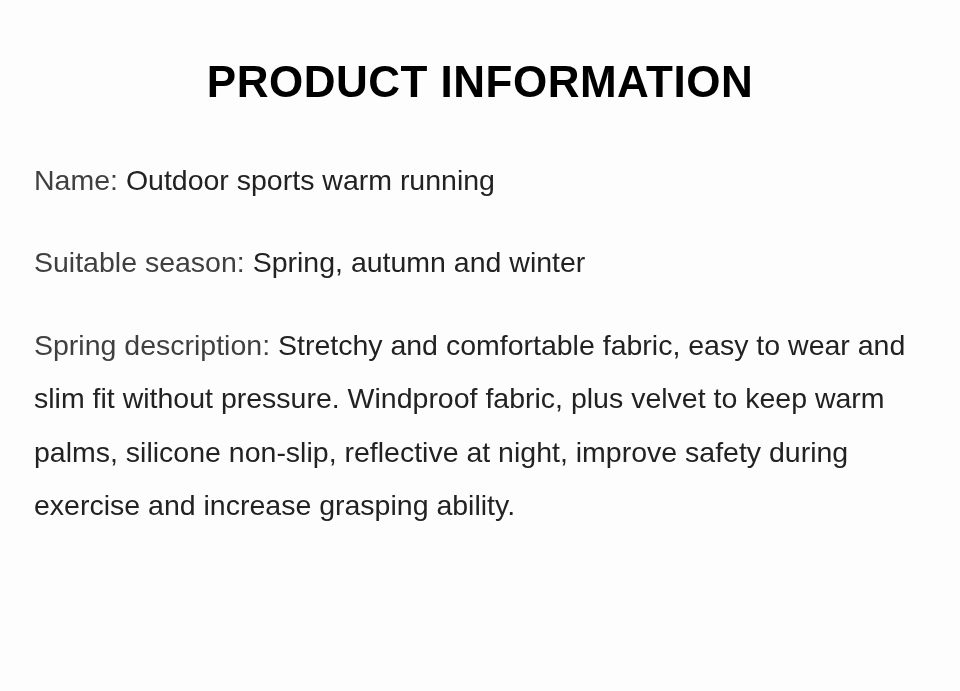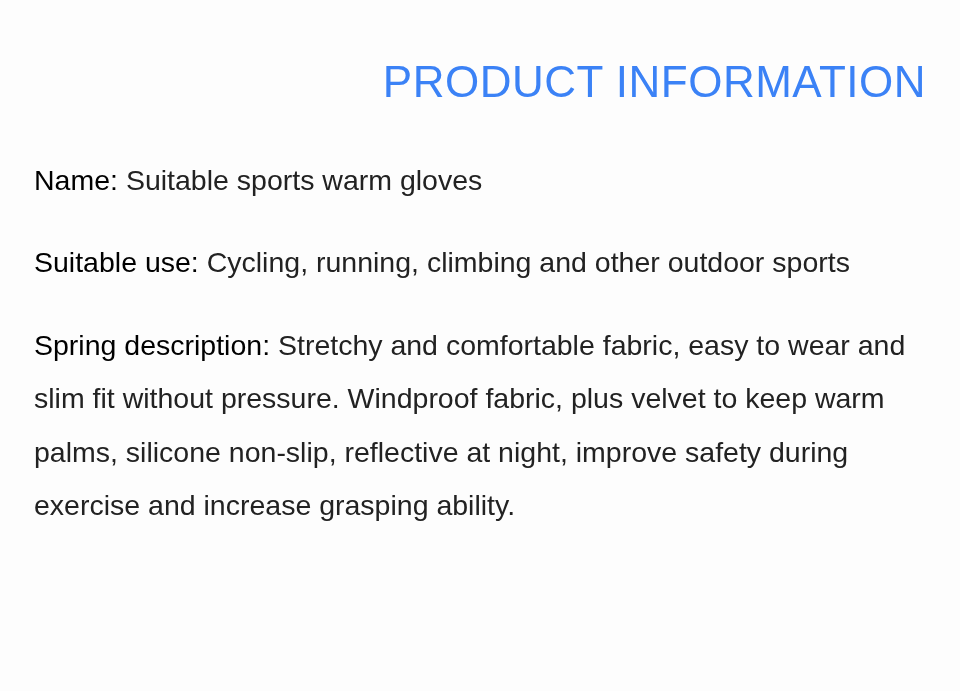--- a/index.html
+++ b/index.html
@@ -15,68 +15,68 @@
     overflow: hidden;
   }
   .page {
     width: 960px;
     height: 691px;
     box-sizing: border-box;
     padding: 46px 34px 0 34px;
     position: relative;
   }
   .title {
-    text-align: right;
+    text-align: center;
     font-size: 44px;
-    font-weight: normal;
+    font-weight: bold;
     letter-spacing: 0.5px;
-    color: #3b82f6;
+    color: #000000;
     margin: 12px 0 0 0;
     line-height: 1.1;
   }
   .spec-list {
     margin-top: 48px;
   }
   .spec-row {
     font-size: 28.5px;
     line-height: 1.88;
     color: #222;
     text-align: left;
   }
   .label {
-    color: #000000;
+    color: #404040;
     white-space: nowrap;
   }
   .value {
     color: #222;
   }
   .desc-row {
     margin-top: 0;
   }
 </style>
 </head>
 <body>
 
 <div class="page">
 
   <h1 class="title">PRODUCT INFORMATION</h1>
 
   <div class="spec-list">
 
     <p class="spec-row">
       <span class="label">Name:</span>
-      <span class="value">Suitable sports warm gloves</span>
+      <span class="value">Outdoor sports warm running</span>
     </p>
 
 
+    <p class="spec-row">
+      <span class="label">Suitable season:</span>
+      <span class="value">Spring, autumn and winter</span>
+    </p>
 
-    <p class="spec-row">
-      <span class="label">Suitable use:</span>
-      <span class="value">Cycling, running, climbing and other outdoor sports</span>
-    </p>
 
     <p class="spec-row desc-row">
       <span class="label">Spring description:</span>
       <span class="value">Stretchy and comfortable fabric, easy to wear and slim fit without pressure. Windproof fabric, plus velvet to keep warm palms, silicone non-slip, reflective at night, improve safety during exercise and increase grasping ability.</span>
     </p>
 
   </div>
 </div>
 
 </body></html>

